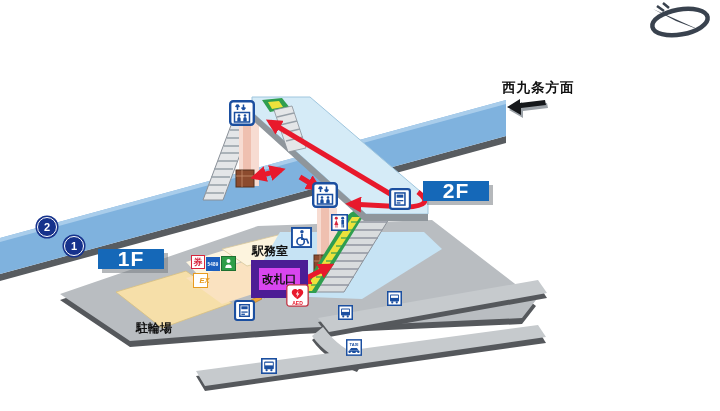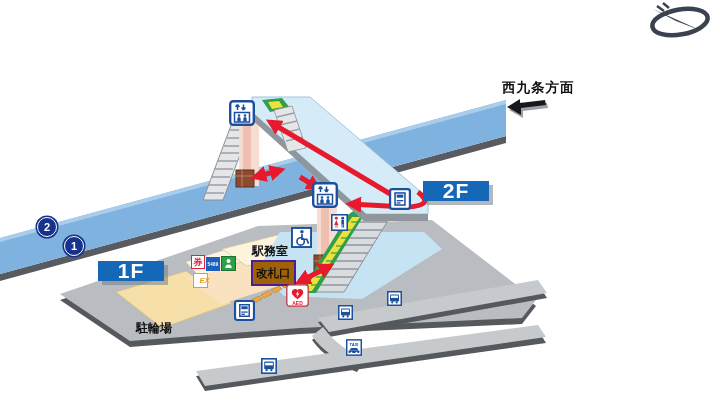--- a/index.html
+++ b/index.html
@@ -8,21 +8,21 @@
   #shapes{position:absolute;left:0;top:0;}
   .abs{position:absolute;}
   .floor-badge{width:66px;height:20px;background:#1568B8;color:#fff;font-weight:bold;
     font-size:21px;display:flex;align-items:center;justify-content:center;
     box-shadow:4px 4px 0 rgba(120,126,132,.55);letter-spacing:1px;}
   .track-badge{width:18px;height:18px;border-radius:50%;background:#16328C;color:#fff;
     border:1.5px solid #fff;box-shadow:0 0 0 1.5px #16328C;font-size:11px;font-weight:bold;
     display:flex;align-items:center;justify-content:center;}
   .dir-label{font-size:13.5px;font-weight:bold;color:#111;letter-spacing:1px;}
   .area-label{font-size:12px;font-weight:bold;color:#111;white-space:nowrap;}
-  .gate-label{background:#a16207;border:2px solid #4c1d95;font-size:11.5px;font-weight:bold;
+  .gate-label{background:#d946ef;border:8px solid #4c1d95;font-size:11.5px;font-weight:bold;
     color:#111;padding:4px 3px;line-height:14px;white-space:nowrap;}
   .mini{display:flex;align-items:center;justify-content:center;font-weight:bold;box-sizing:border-box;}
   .m-ticket{width:14px;height:14px;background:#fff;border:1.5px solid #D7263D;color:#D7263D;font-size:9px;}
   .m-5489{width:14px;height:14px;background:#1C5FBE;color:#fff;font-size:4.5px;letter-spacing:.2px;}
   .m-ex{width:15px;height:15px;background:#fff;border:1.5px solid #E89B20;color:#E89B20;
     font-size:7.5px;font-style:italic;}
   svg{display:block;}
 </style>
 </head>
 <body>
@@ -176,21 +176,21 @@
 
   <div class="abs dir-label" style="left:502px;top:79px;">西九条方面</div>
   <div class="abs" style="left:505px;top:96px;">
     <svg width="46" height="24" viewBox="0 0 46 24">
       <polygon points="4,14 17,6 17,10 42,7 43,12 18,15 18,22" fill="#9BA1A7"></polygon>
       <polygon points="2,11 15,3 15,7 40,4 41,9 16,12 16,19" fill="#16181B"></polygon>
     </svg>
   </div>
 
   <div class="abs floor-badge" style="left:423px;top:181px;">2F</div>
-  <div class="abs floor-badge" style="left:98px;top:249px;margin-top:12px;">1F</div>
+  <div class="abs floor-badge" style="left:98px;top:249px;">1F</div>
 
   <div class="abs track-badge" style="left:37px;top:217px;">2</div>
   <div class="abs track-badge" style="left:64px;top:236px;">1</div>
 
   <div class="abs area-label" style="left:252px;top:243px;">駅務室</div>
   <div class="abs gate-label" style="left:251px;top:260px;">改札口</div>
   <div class="abs area-label" style="left:136px;top:292px;margin-top:28px;">駐輪場</div>
 
   <div class="abs" style="left:229px;top:100px;">
     <svg width="26" height="26" viewBox="0 0 26 26">

